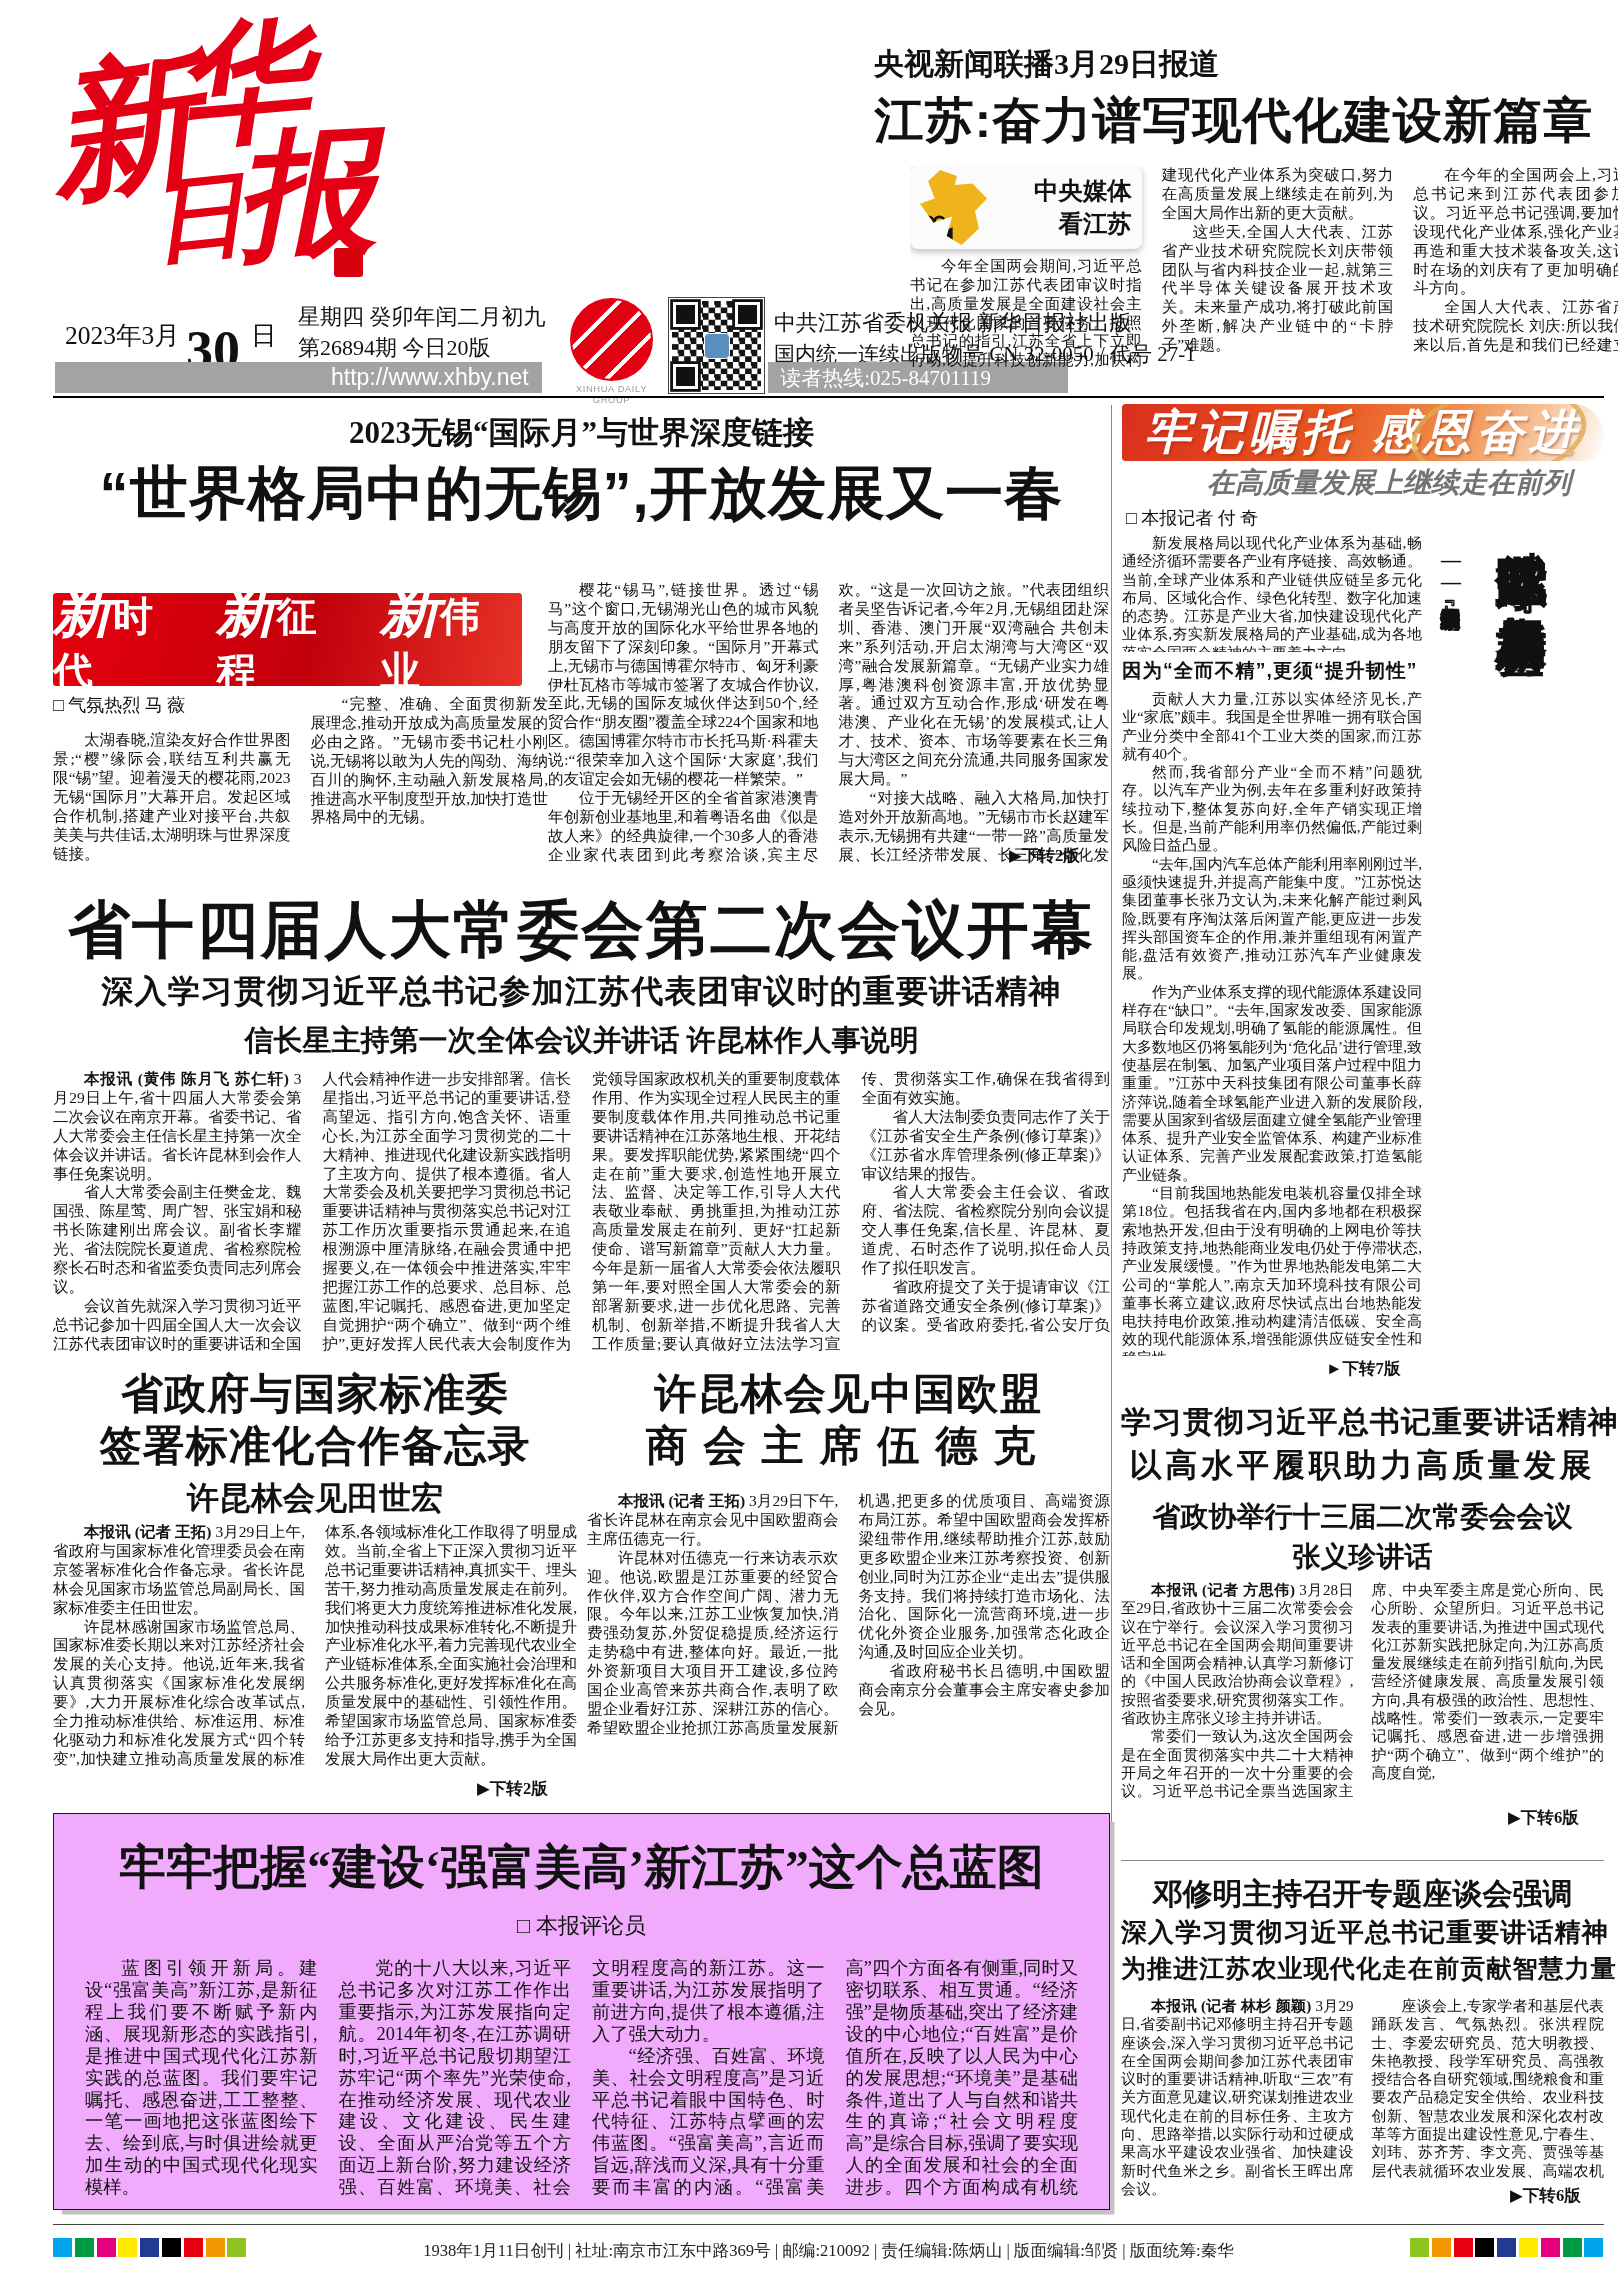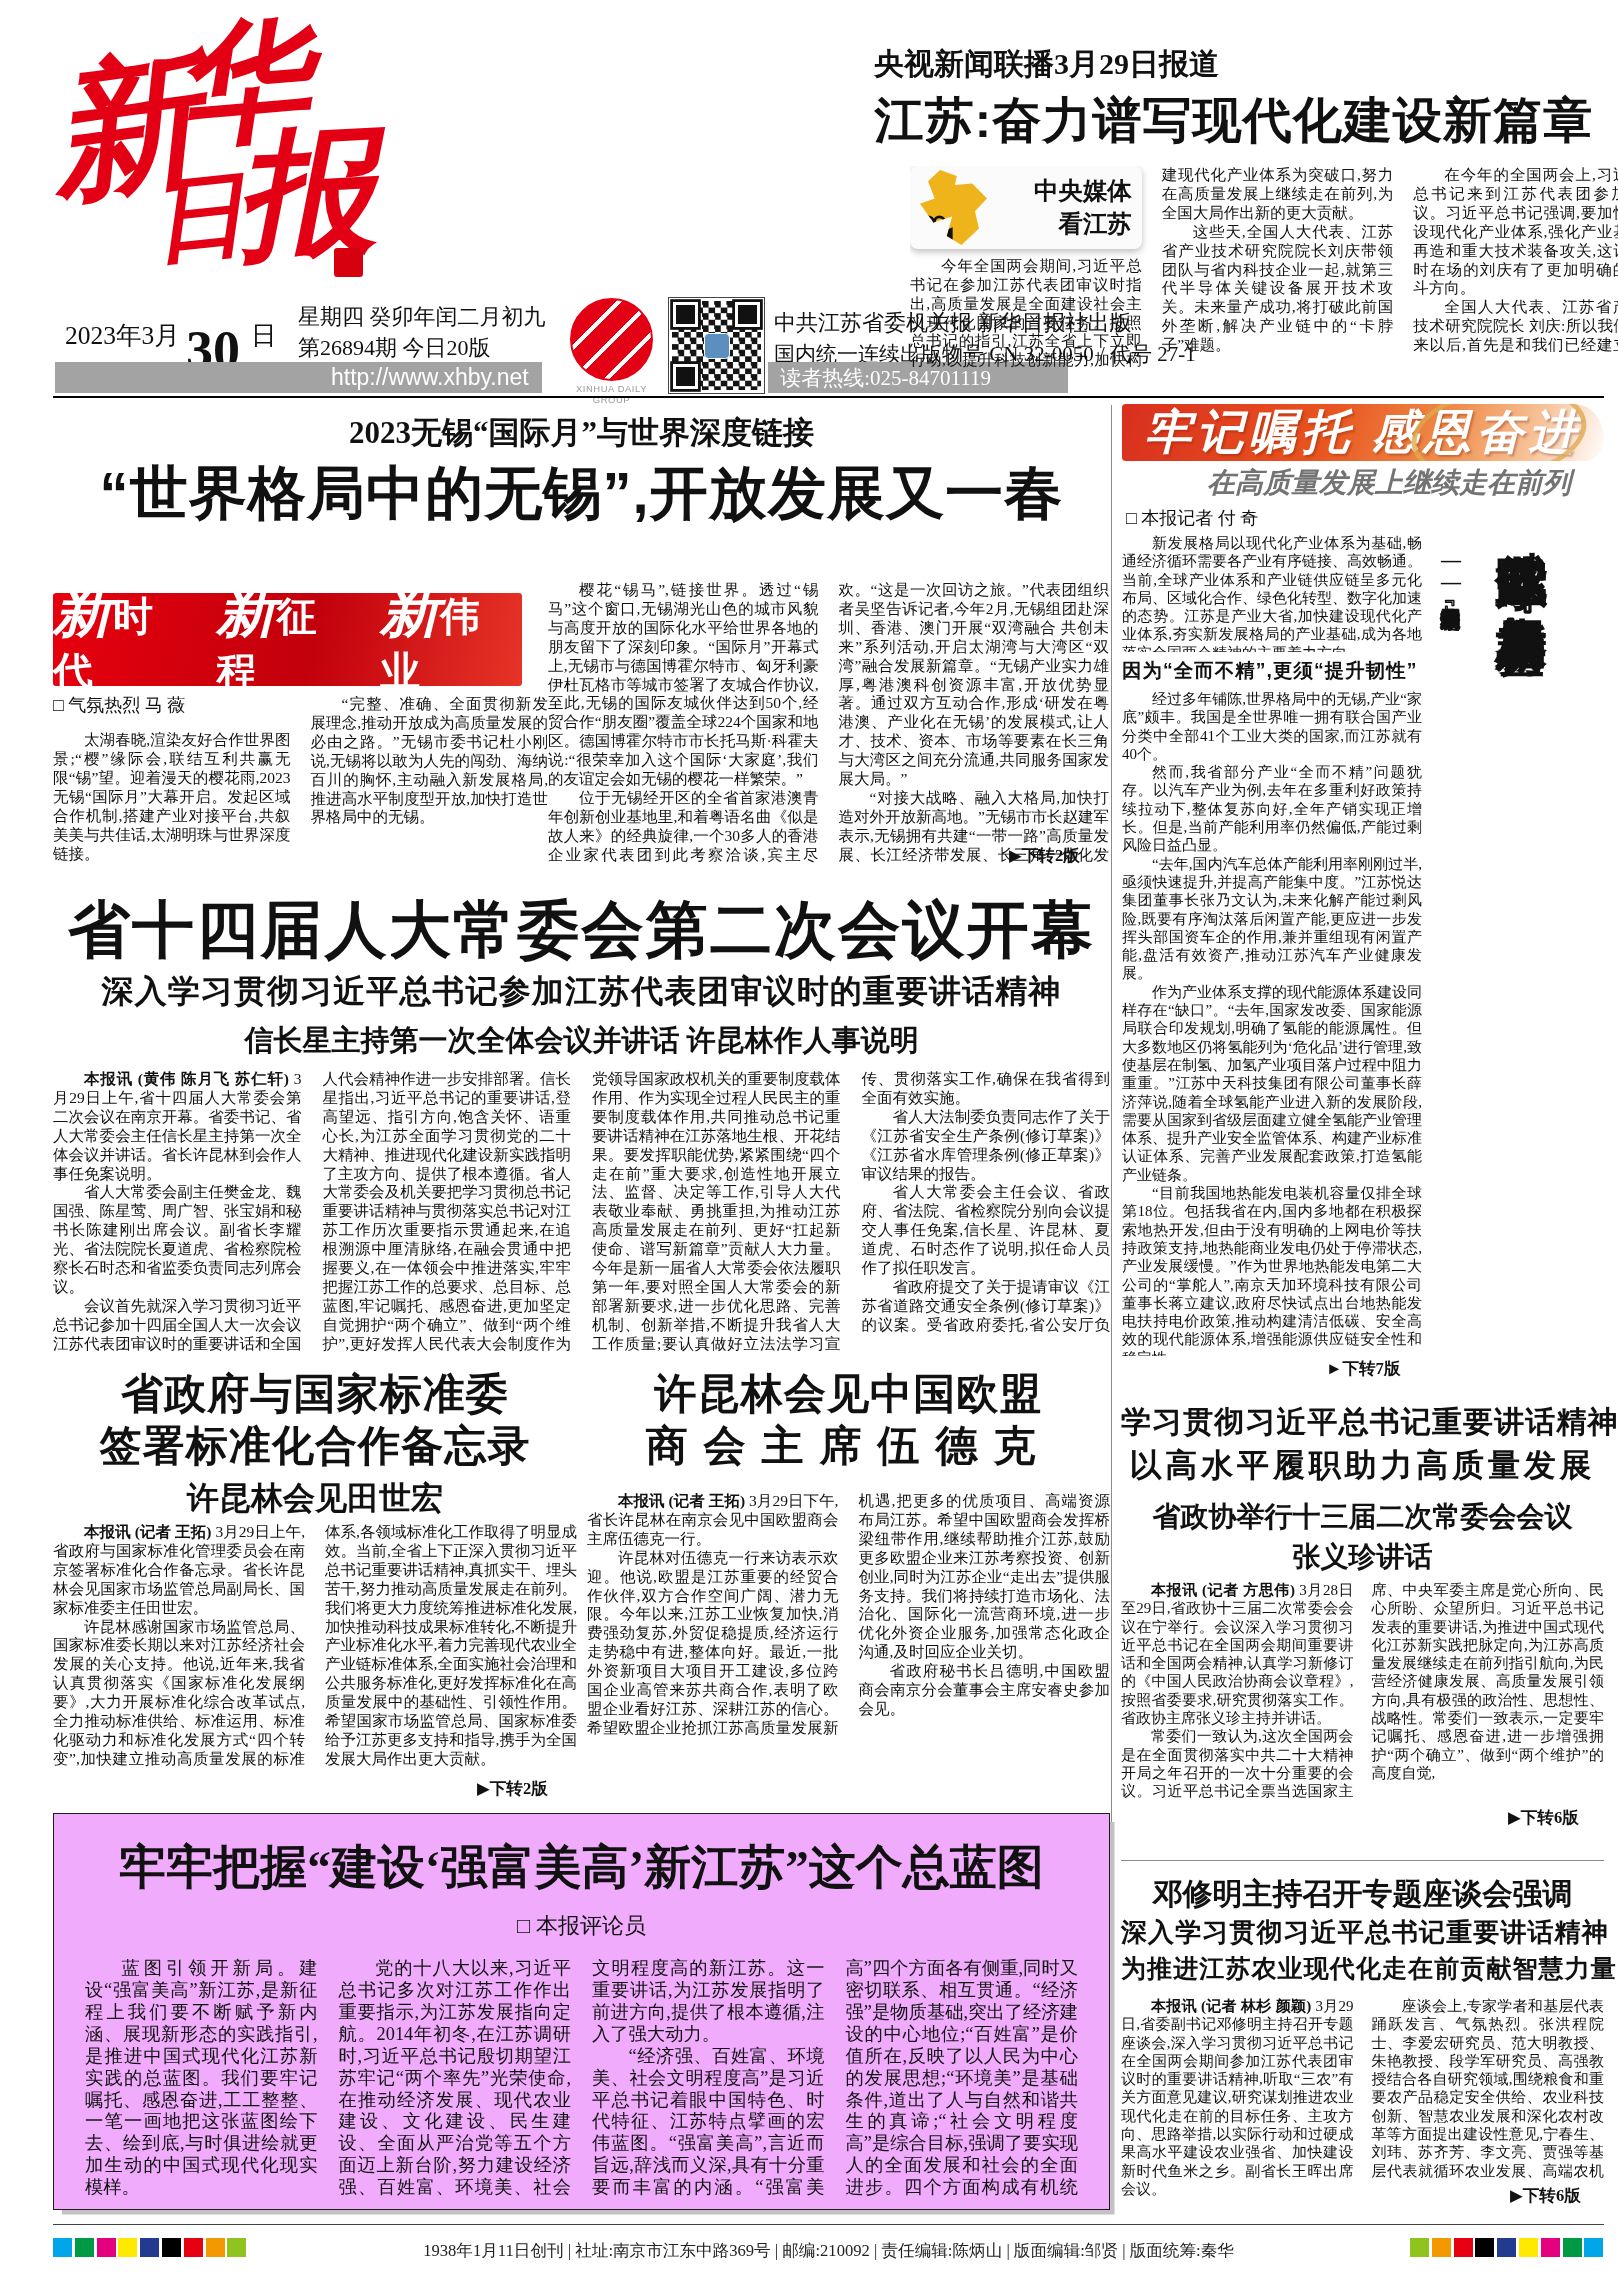--- a/index.html
+++ b/index.html
@@ -180,21 +180,21 @@
   </div>
   <div style="color:#737373;font-size:28px;font-weight:700;font-style:italic;text-align:right;padding-right:33px;margin-top:3.3px;">在高质量发展上继续走在前列</div>
 </div>
 
 <div class="abs nowrap" style="left:1126px;top:506px;font-size:18px;">□ 本报记者 付 奇</div>
 <div class="abs body-text" style="left:1122px;top:534px;width:300px;height:118px;font-size:15px;">
   <p>新发展格局以现代化产业体系为基础,畅通经济循环需要各产业有序链接、高效畅通。当前,全球产业体系和产业链供应链呈多元化布局、区域化合作、绿色化转型、数字化加速的态势。江苏是产业大省,加快建设现代化产业体系,夯实新发展格局的产业基础,成为各地落实全国两会精神的主要着力方向。</p>
 </div>
 <div class="abs hl nowrap" style="left:1122px;top:657px;font-size:19.4px;">因为“全而不精”,更须“提升韧性”</div>
 <div class="abs body-text" style="left:1122px;top:690px;width:300px;height:666px;font-size:15px;">
-  <p>经过多年铺陈,世界格局中的无锡,产业“家底”颇丰。我国是全世界唯一拥有联合国产业分类中全部41个工业大类的国家,而江苏就有40个。</p>
+  <p>贡献人大力量,江苏以实体经济见长,产业“家底”颇丰。我国是全世界唯一拥有联合国产业分类中全部41个工业大类的国家,而江苏就有40个。</p>
   <p>然而,我省部分产业“全而不精”问题犹存。以汽车产业为例,去年在多重利好政策持续拉动下,整体复苏向好,全年产销实现正增长。但是,当前产能利用率仍然偏低,产能过剩风险日益凸显。</p>
   <p>“去年,国内汽车总体产能利用率刚刚过半,亟须快速提升,并提高产能集中度。”江苏悦达集团董事长张乃文认为,未来化解产能过剩风险,既要有序淘汰落后闲置产能,更应进一步发挥头部国资车企的作用,兼并重组现有闲置产能,盘活有效资产,推动江苏汽车产业健康发展。</p>
   <p>作为产业体系支撑的现代能源体系建设同样存在“缺口”。“去年,国家发改委、国家能源局联合印发规划,明确了氢能的能源属性。但大多数地区仍将氢能列为‘危化品’进行管理,致使基层在制氢、加氢产业项目落户过程中阻力重重。”江苏中天科技集团有限公司董事长薛济萍说,随着全球氢能产业进入新的发展阶段,需要从国家到省级层面建立健全氢能产业管理体系、提升产业安全监管体系、构建产业标准认证体系、完善产业发展配套政策,打造氢能产业链条。</p>
   <p>“目前我国地热能发电装机容量仅排全球第18位。包括我省在内,国内多地都在积极探索地热开发,但由于没有明确的上网电价等扶持政策支持,地热能商业发电仍处于停滞状态,产业发展缓慢。”作为世界地热能发电第二大公司的“掌舵人”,南京天加环境科技有限公司董事长蒋立建议,政府尽快试点出台地热能发电扶持电价政策,推动构建清洁低碳、安全高效的现代能源体系,增强能源供应链安全性和稳定性。</p>
 
 </div>
 <span class="abs jump" style="left:1326px;top:1358px;font-size:16.6px;">►下转7版</span>
 
 <div class="abs vert hl" style="left:1491px;top:510px;height:857px;font-size:52px;line-height:1.15;">赋能产业体系 为新发展格局『夯基』</div>
 <div class="abs vert" style="left:1438px;top:549px;height:610px;font-size:20px;font-weight:700;">——『加快构建新发展格局』系列报道之三</div>

